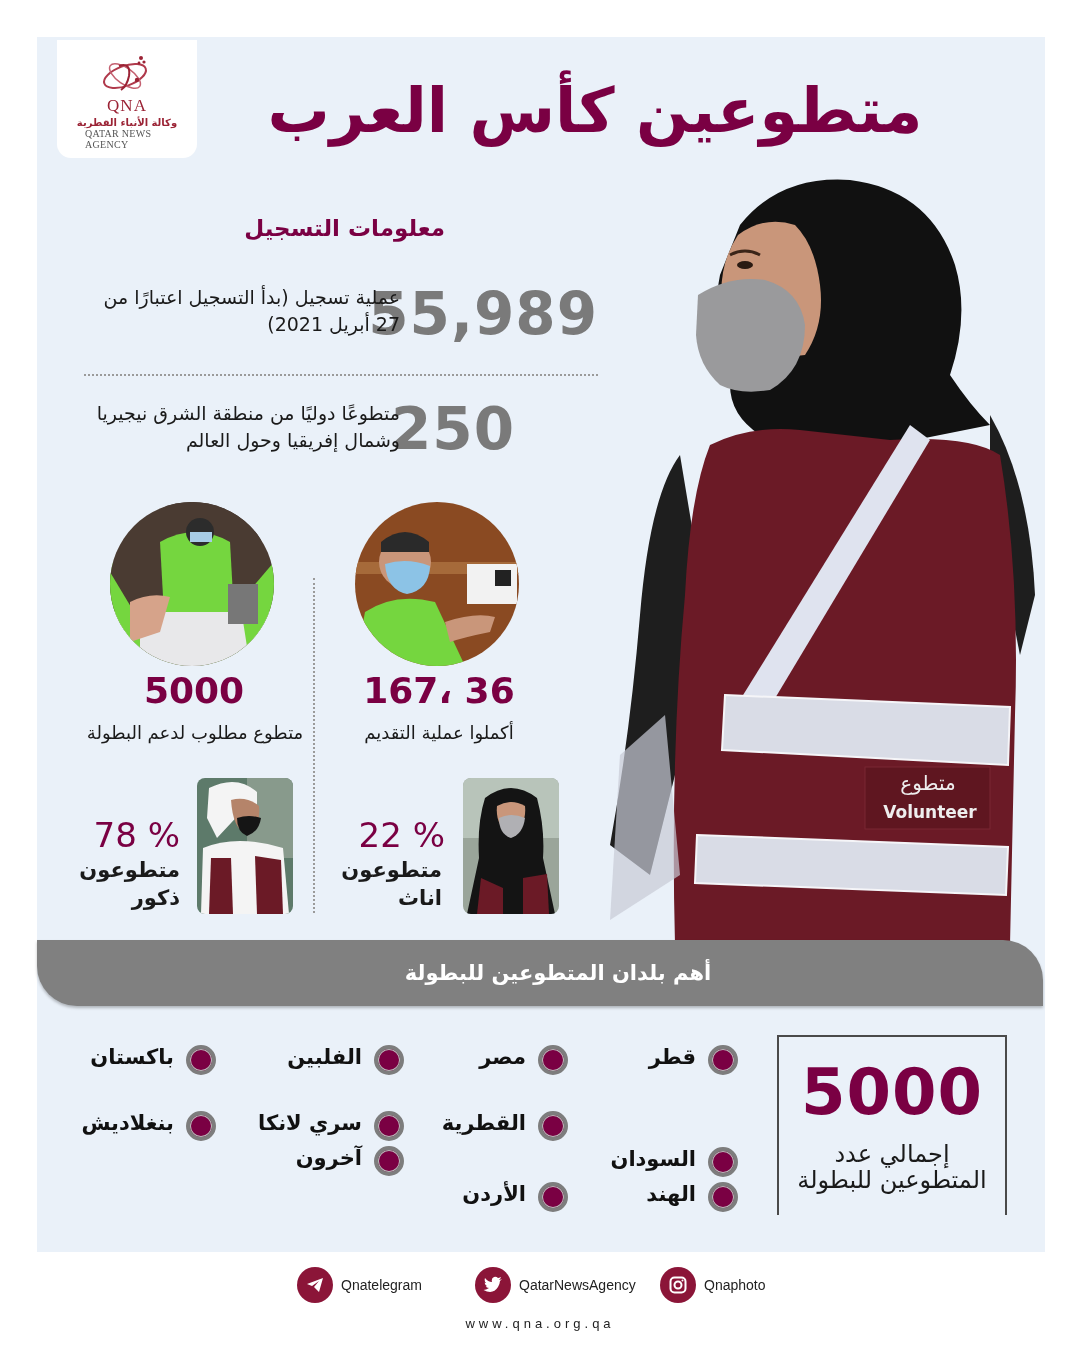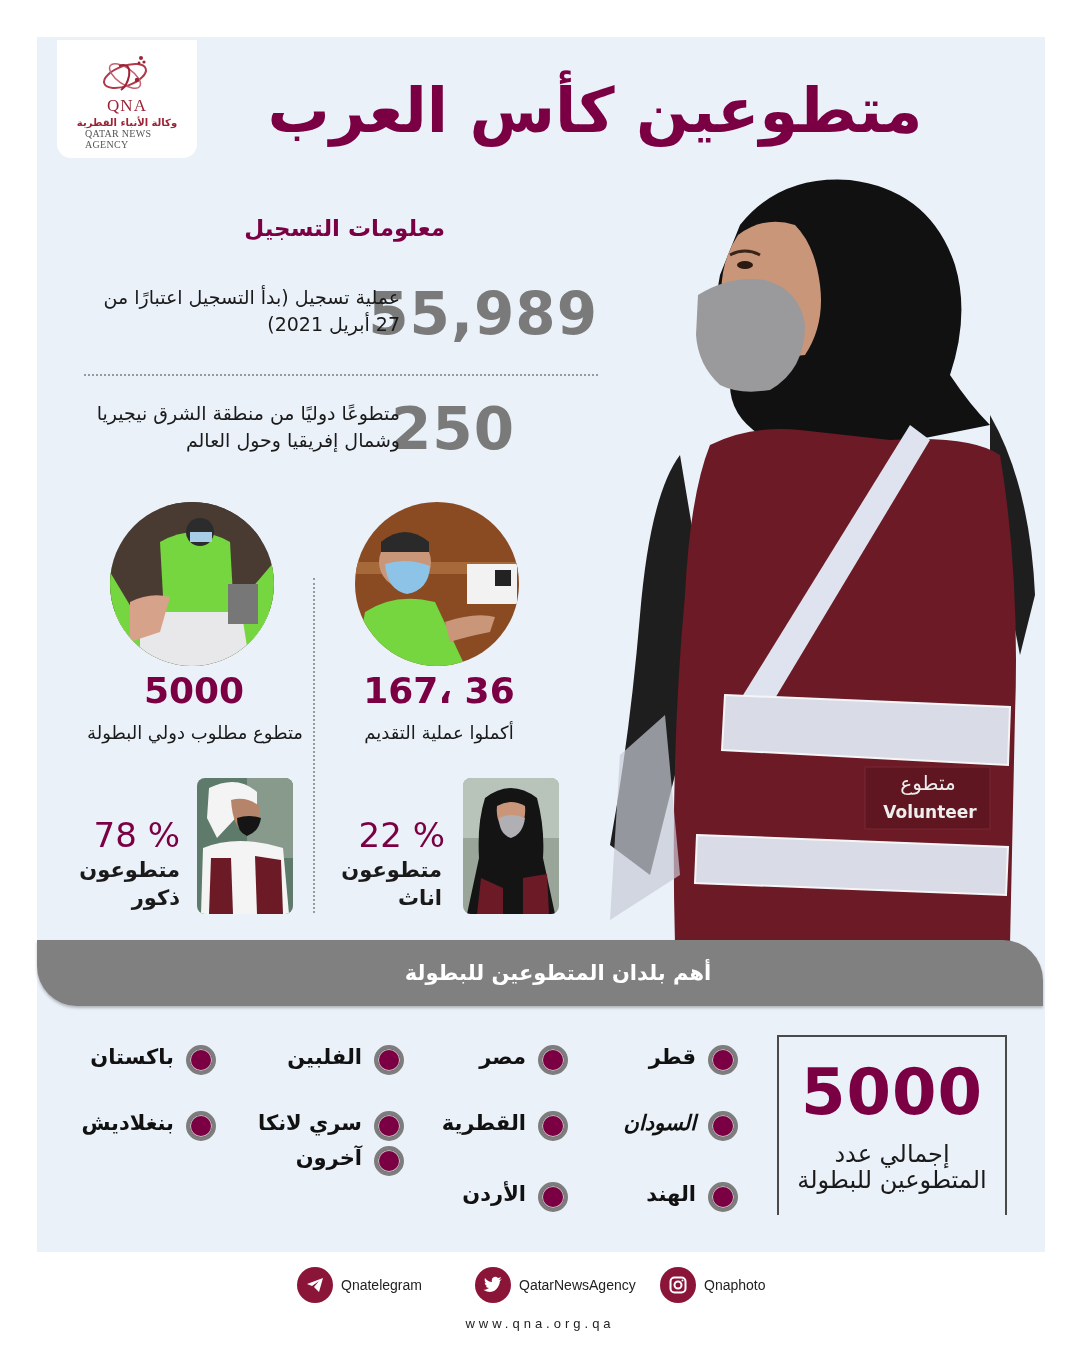--- a/index.html
+++ b/index.html
@@ -148,21 +148,21 @@
     <path d="M90 120 Q120 110 140 115 L135 130 Q110 135 95 140 Z" fill="#c9967a"></path>
   </svg>
 </div>
 
 <div class="vdivider"></div>
 
 <div class="big-maroon" style="left:355px; top:670px; width:168px;">167، 36</div>
 <div class="caption" style="left:325px; top:722px; width:228px;">أكملوا عملية التقديم</div>
 
 <div class="big-maroon" style="left:110px; top:670px; width:168px;">5000</div>
-<div class="caption" style="left:80px; top:722px; width:230px;">متطوع مطلوب دولي البطولة</div>
+<div class="caption" style="left:80px; top:722px; width:230px;">متطوع مطلوب لدعم البطولة</div>
 
 <div class="thumb" style="left:463px; top:778px;">
   <svg width="96" height="136" viewBox="0 0 96 136">
     <rect width="96" height="136" fill="#9aa59a"></rect>
     <rect x="0" y="0" width="96" height="60" fill="#b8c4ba"></rect>
     <path d="M22 20 Q48 0 74 20 Q82 50 80 80 L92 136 L4 136 L16 80 Q14 45 22 20 Z" fill="#141414"></path>
     <path d="M34 28 Q48 20 62 28 Q64 48 48 58 Q32 48 34 28 Z" fill="#c9967a"></path>
     <path d="M36 40 Q48 34 62 40 Q60 56 48 60 Q36 56 36 40 Z" fill="#b0b0b4"></path>
     <path d="M18 100 L40 110 L40 136 L14 136 Z" fill="#6b1a26"></path>
     <path d="M60 100 L84 96 L86 136 L60 136 Z" fill="#6b1a26"></path>
@@ -202,21 +202,21 @@
 </div>
 <div class="country" style="right:676px; top:1045px;">
   <span class="dot"></span>
   <span class="cname">الفلبين</span>
 </div>
 <div class="country" style="right:864px; top:1045px;">
   <span class="dot"></span>
   <span class="cname">باكستان</span>
 </div>
 
-<div class="country" style="right:342px; top:1111px;font-style:italic;">
+<div class="country" style="right:342px; top:1147px;">
   <span class="dot"></span>
   <span class="cname">السودان</span>
 </div>
 <div class="country" style="right:512px; top:1111px;">
   <span class="dot"></span>
   <span class="cname">القطرية</span>
 </div>
 <div class="country" style="right:676px; top:1111px;">
   <span class="dot"></span>
   <span class="cname">سري لانكا</span>

